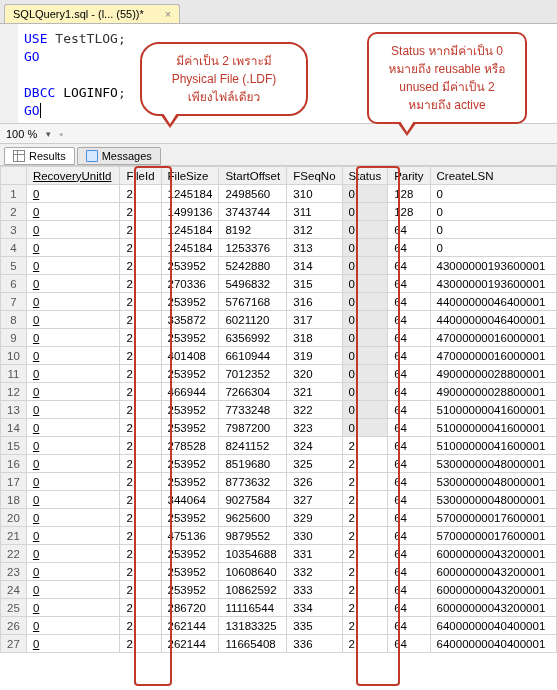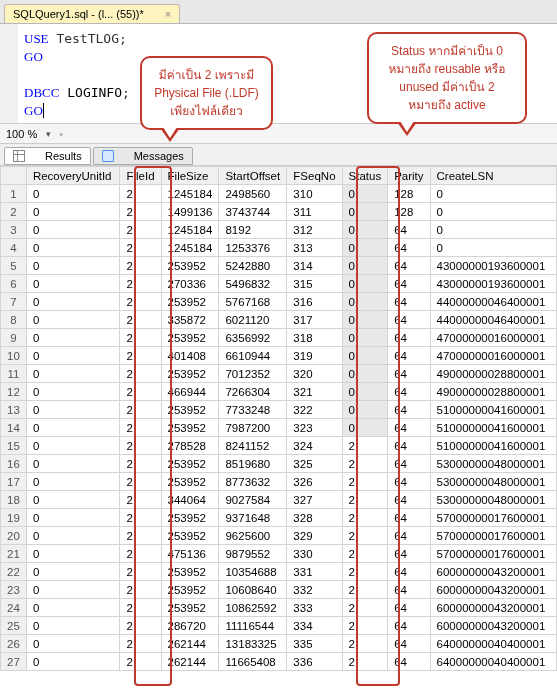--- a/index.html
+++ b/index.html
@@ -6,63 +6,63 @@
 body { font-family: "Segoe UI", Tahoma, sans-serif; font-size: 11px; background: #fff; width: 557px; height: 690px; overflow: hidden; position: relative; }
 
 
 .tab-bar { background: #e8e8e8; height: 24px; display: flex; align-items: flex-end; border-bottom: 1px solid #b8b8b8; padding-left: 4px; }
 .tab { background: #fdf4bf; border: 1px solid #b8b8b8; border-bottom: none; padding: 3px 8px; font-size: 11px; display: flex; align-items: center; gap: 21px; border-radius: 3px 3px 0 0; }
 .tab-close { color: #888; font-size: 11px; cursor: pointer; }
 
 
 .editor { background: #fff; padding: 6px 10px 6px 24px; font-family: Consolas, monospace; font-size: 13px; line-height: 18px; height: 100px; border-bottom: 1px solid #ccc; position: relative; }
 .editor .gutter { position: absolute; left: 0; top: 0; bottom: 0; width: 18px; background: #f0f0f0; }
-.kw-blue { color: #0000ff; font-family: Liberation Serif, serif; }
+.kw-blue { color: #0000ff; }
 .kw-green { color: #000000; }
 .kw-dark { color: #333; }
 .cursor { border-left: 1px solid #000; }
 
 
 .zoom-bar { background: #f5f5f5; height: 20px; display: flex; align-items: center; padding: 0 6px; border-bottom: 1px solid #ccc; gap: 4px; }
 .zoom-dd { font-size: 11px; }
 .zoom-btn { width: 14px; height: 14px; display: inline-flex; align-items: center; justify-content: center; font-size: 9px; color: #555; }
 
 
 .result-tabs { background: #f0f0f0; height: 22px; display: flex; align-items: flex-end; padding-left: 4px; gap: 2px; border-bottom: 1px solid #ccc; }
-.rtab { background: #fff; border: 1px solid #aaa; padding: 2px 8px; font-size: 11px; display: flex; align-items: center; gap: 20px; border-radius: 2px 2px 0 0; }
+.rtab { background: #fff; border: 1px solid #aaa; padding: 2px 8px; font-size: 11px; display: flex; align-items: center; gap: 4px; border-radius: 2px 2px 0 0; }
 .rtab.inactive { background: #e8e8e8; }
 .ricon { width: 12px; height: 12px; display: inline-block; }
 .ricon.grid { background: linear-gradient(#fff,#fff); border: 1px solid #888; position: relative; }
 .ricon.grid::before { content:""; position:absolute; left:3px; top:0; bottom:0; width:1px; background:#888;}
 .ricon.grid::after { content:""; position:absolute; top:3px; left:0; right:0; height:1px; background:#888;}
 .ricon.msg { background: #d4e8ff; border: 1px solid #4a90d9; border-radius:1px; }
 
 
 .grid-wrap { overflow: auto; height: 524px; }
 table.grid { border-collapse: collapse; font-size: 11.5px; }
 table.grid th, table.grid td { border: 1px solid #d4d4d4; padding: 2px 6px; text-align: left; white-space: nowrap; background: #fff; height: 18px; }
 table.grid th { background: #f0f0f0; font-weight: normal; }
 table.grid td.rownum { background: #f0f0f0; text-align: center; color: #555; width: 26px; }
 table.grid th.rownum-h { background: #f0f0f0; width: 26px; }
 .status-0 { background: #e8e8e8 !important; }
 
 
-.c-ru { width: 95px; }
+.c-ru { width: 95px; text-decoration: underline; }
 .c-fid { width: 38px; }
 .c-fs { width: 58px; margin-left: 8px; }
 .c-so { width: 68px; }
 .c-fsn { width: 52px; }
 .c-st { width: 42px; }
 .c-pa { width: 40px; }
 .c-cl { width: 130px; }
 
 
 .callout { position: absolute; border: 2px solid #c0392b; border-radius: 10px; background: #fff; padding: 8px 10px; color: #c0392b; font-size: 12px; line-height: 18px; text-align: center; z-index: 50; }
 .callout .tail { position: absolute; width: 0; height: 0; }
-.callout1 { left: 140px; top: 56px; width: 133px; }
+.callout1 { left: 140px; top: 42px; width: 168px; border-radius: 19px; }
 .callout1 .tail { bottom: -14px; left: 18px; border-left: 10px solid transparent; border-right: 10px solid transparent; border-top: 14px solid #c0392b; }
 .callout1 .tail::after { content:""; position:absolute; top:-15px; left:-7px; border-left: 7px solid transparent; border-right: 7px solid transparent; border-top: 11px solid #fff; }
 .callout2 { left: 367px; top: 32px; width: 160px; }
 .callout2 .tail { bottom: -14px; left: 28px; border-left: 10px solid transparent; border-right: 10px solid transparent; border-top: 14px solid #c0392b; }
 .callout2 .tail::after { content:""; position:absolute; top:-15px; left:-7px; border-left: 7px solid transparent; border-right: 7px solid transparent; border-top: 11px solid #fff; }
 
 
 .hl { position: absolute; border: 2px solid #c0392b; border-radius: 4px; z-index: 40; pointer-events: none; }
 .hl-fileid { left: 134px; top: 166px; width: 38px; height: 520px; }
 .hl-status { left: 356px; top: 166px; width: 44px; height: 520px; }
@@ -315,31 +315,20 @@
           <td class="c-ru">0</td>
           <td class="c-fid">2</td>
           <td class="c-fs">344064</td>
           <td class="c-so">9027584</td>
           <td class="c-fsn">327</td>
           <td class="c-st ">2</td>
           <td class="c-pa">64</td>
           <td class="c-cl">53000000048000001</td>
         </tr>
         <tr>
-          <td class="rownum">19</td>
-          <td class="c-ru">0</td>
-          <td class="c-fid">2</td>
-          <td class="c-fs">253952</td>
-          <td class="c-so">9371648</td>
-          <td class="c-fsn">328</td>
-          <td class="c-st ">2</td>
-          <td class="c-pa">64</td>
-          <td class="c-cl">57000000017600001</td>
-        </tr>
-        <tr>
           <td class="rownum">20</td>
           <td class="c-ru">0</td>
           <td class="c-fid">2</td>
           <td class="c-fs">253952</td>
           <td class="c-so">9625600</td>
           <td class="c-fsn">329</td>
           <td class="c-st ">2</td>
           <td class="c-pa">64</td>
           <td class="c-cl">57000000017600001</td>
         </tr>

